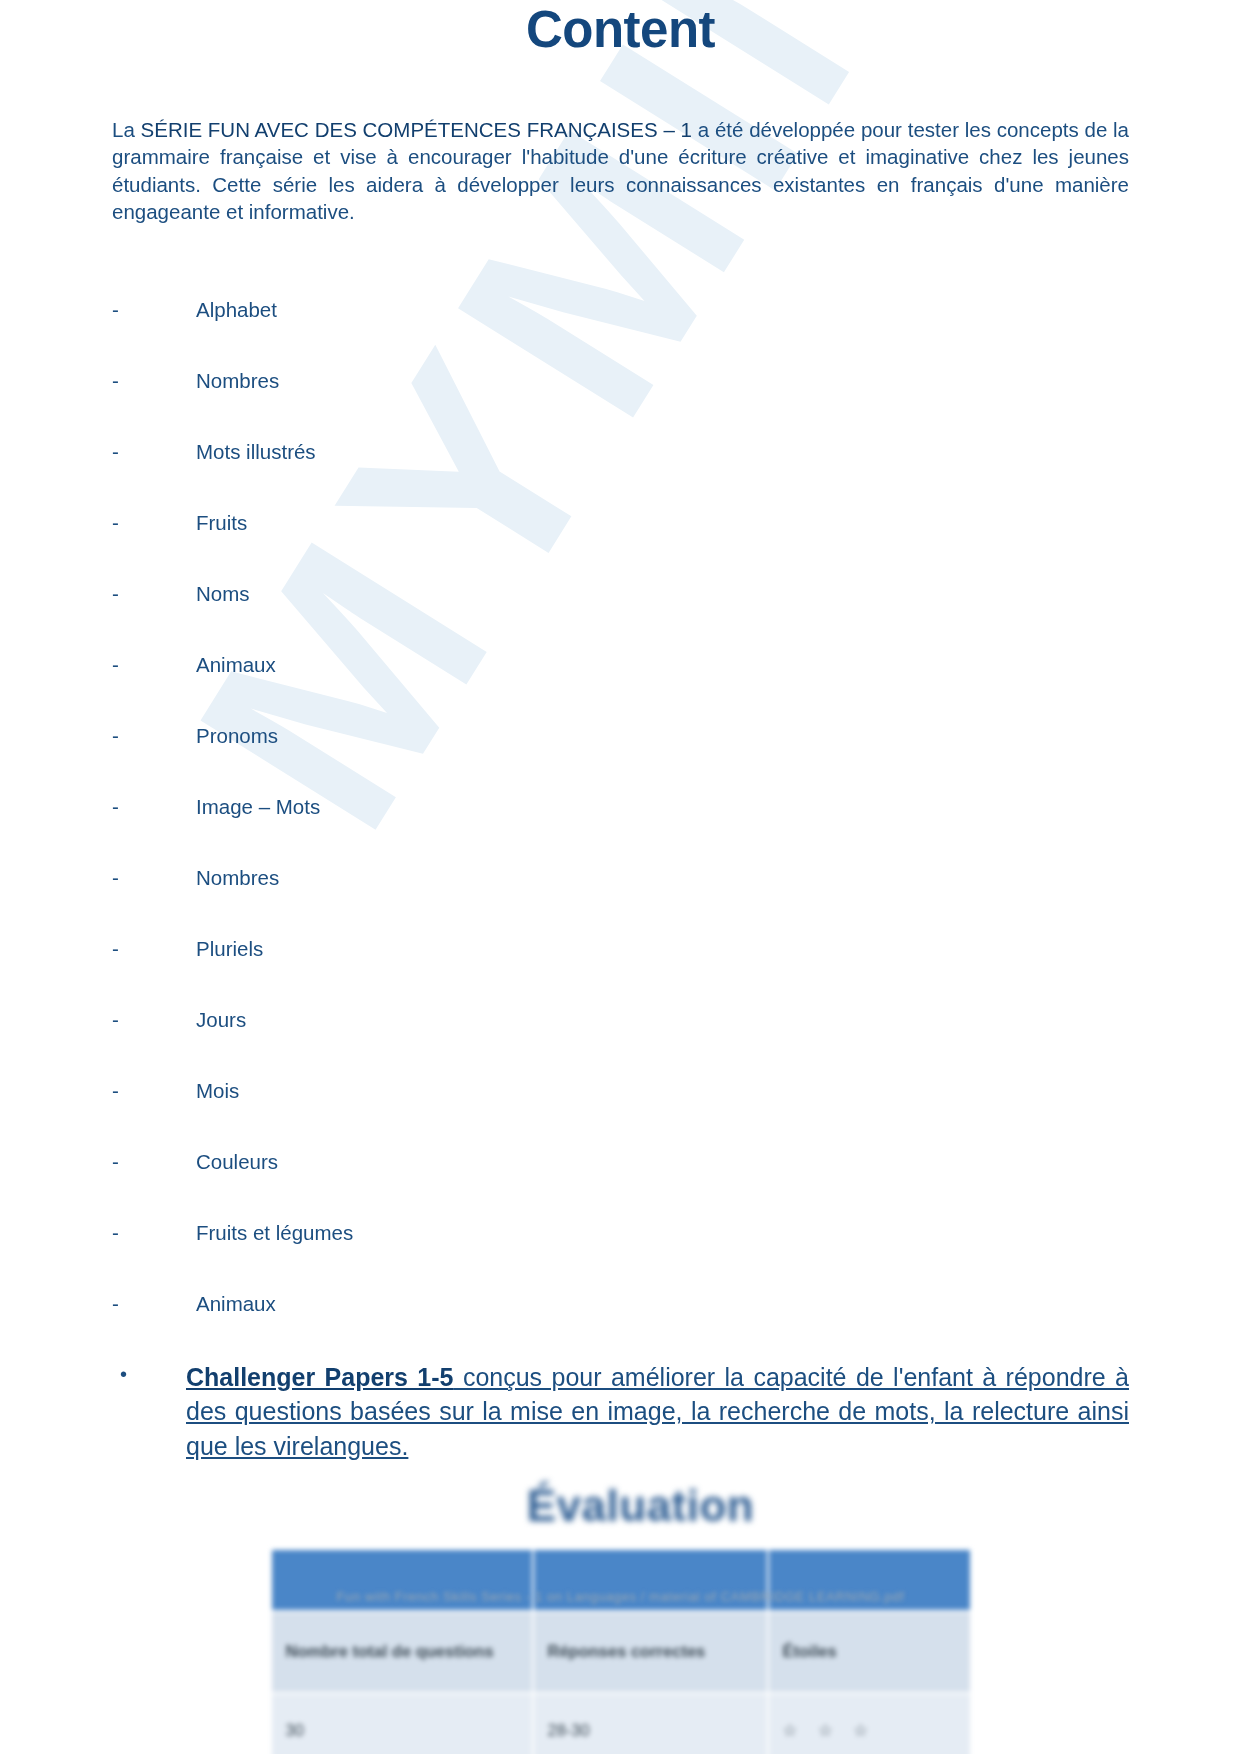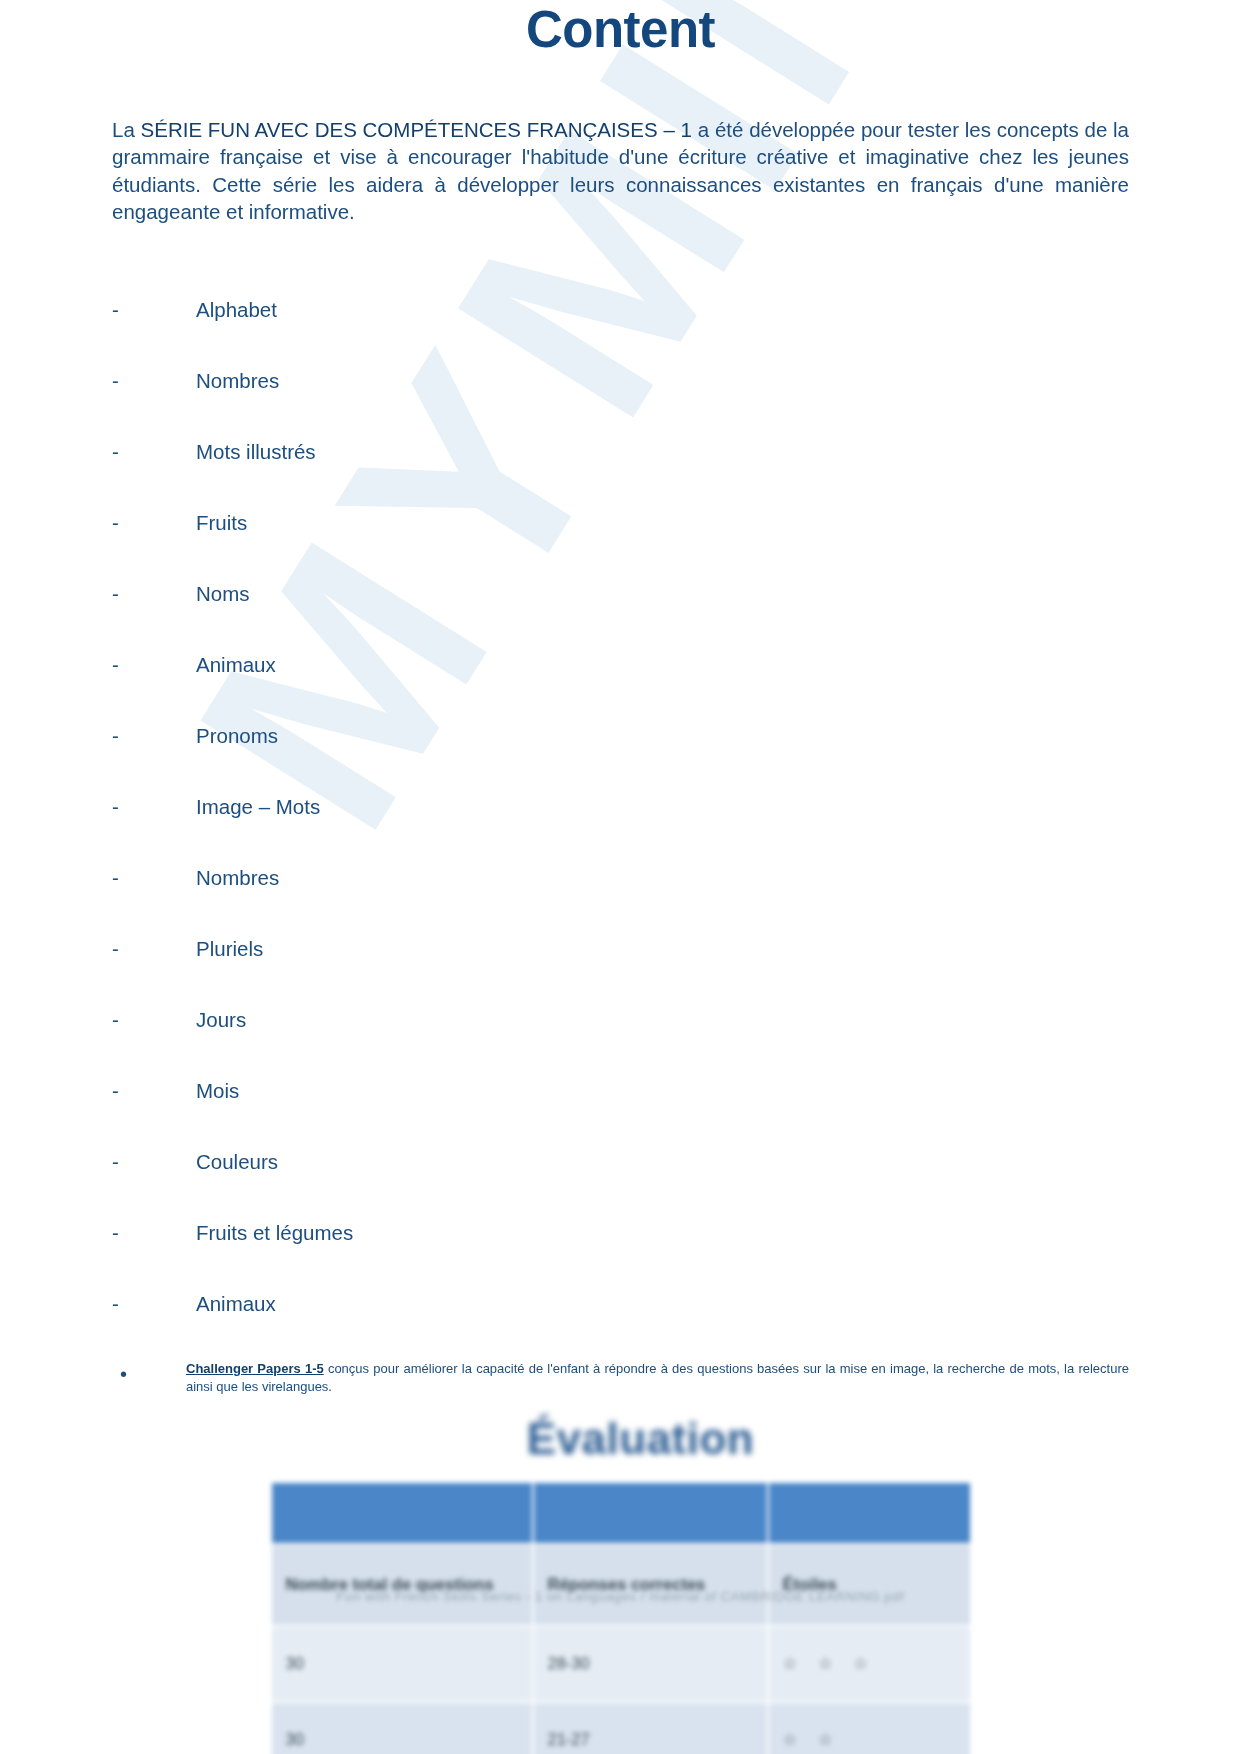--- a/index.html
+++ b/index.html
@@ -107,24 +107,25 @@
   .bullet-block .bullet-dot {
     flex: 0 0 66px;
     padding-left: 8px;
     font-size: 20px;
     line-height: 1.4;
     color: #1c4e80;
   }
   .bullet-block .bullet-text {
     flex: 1 1 auto;
     color: #1c4e80;
-    font-size: 13px;
+    font-size: 25px;
     line-height: 1.37;
     text-align: justify;
     font-family: "Liberation Sans", sans-serif;
+    text-decoration: underline;
   }
   .bullet-block .bullet-text .lead {
     font-weight: 700;
     text-decoration: underline;
     color: #123f6e;
   }
 
   
   .eval-section {
     position: relative;

